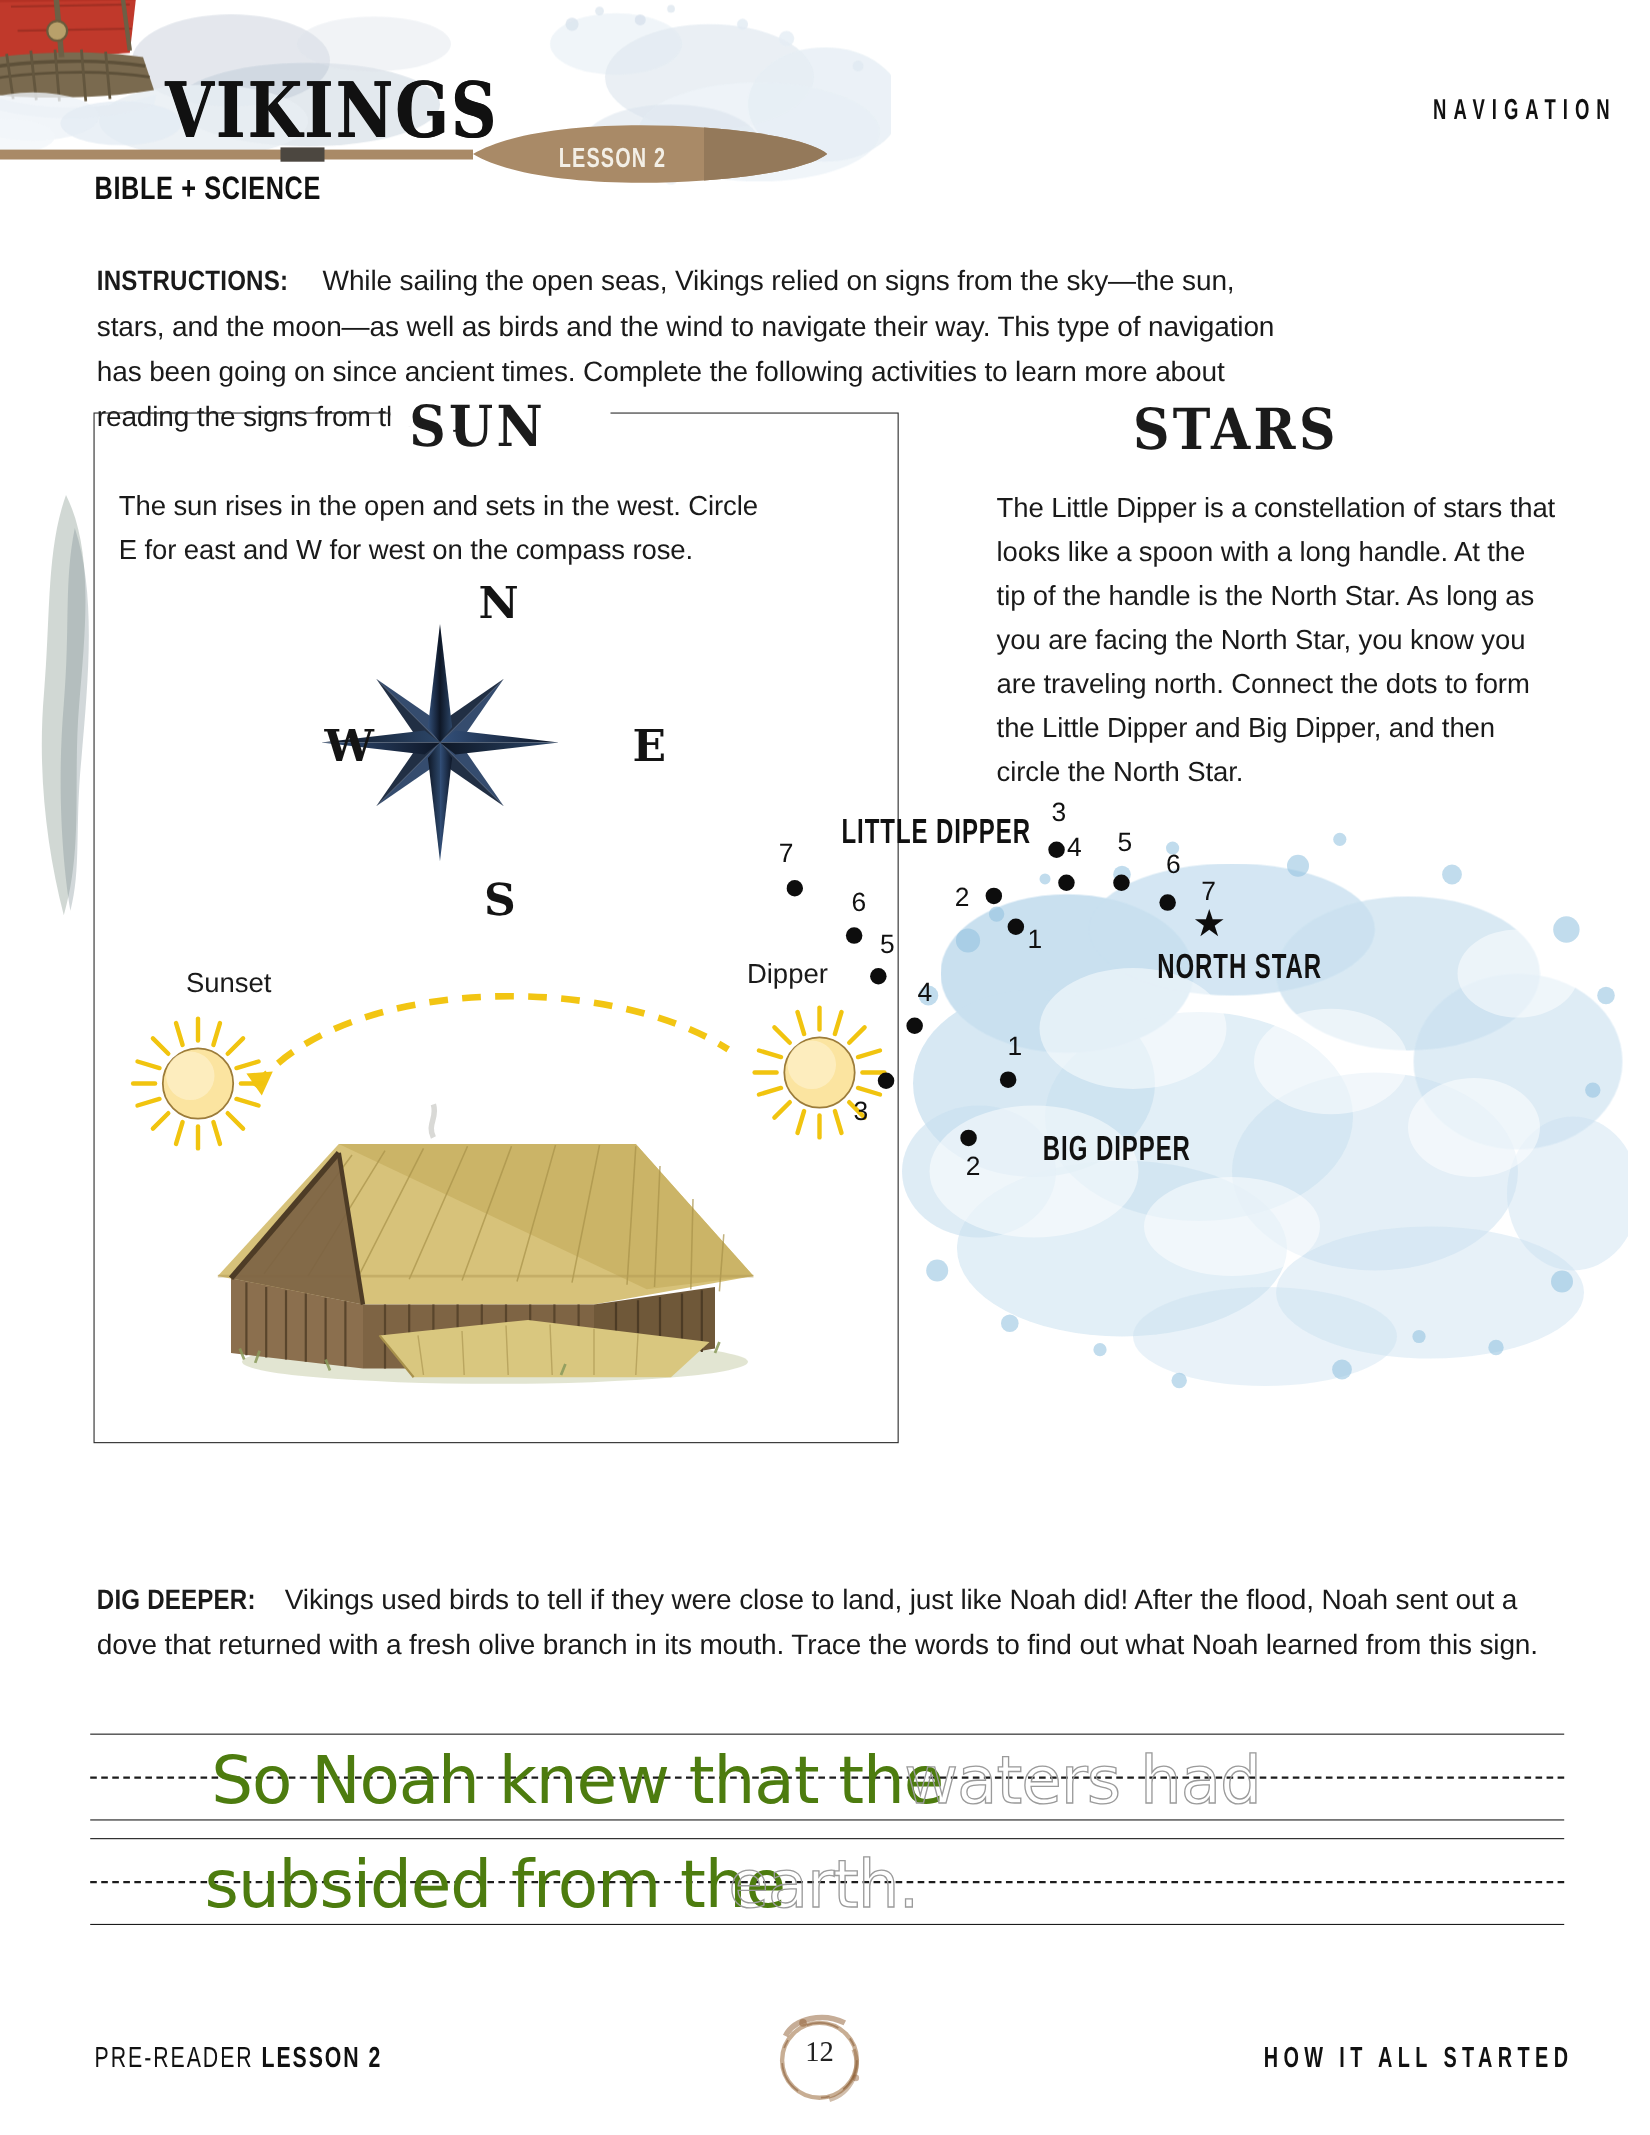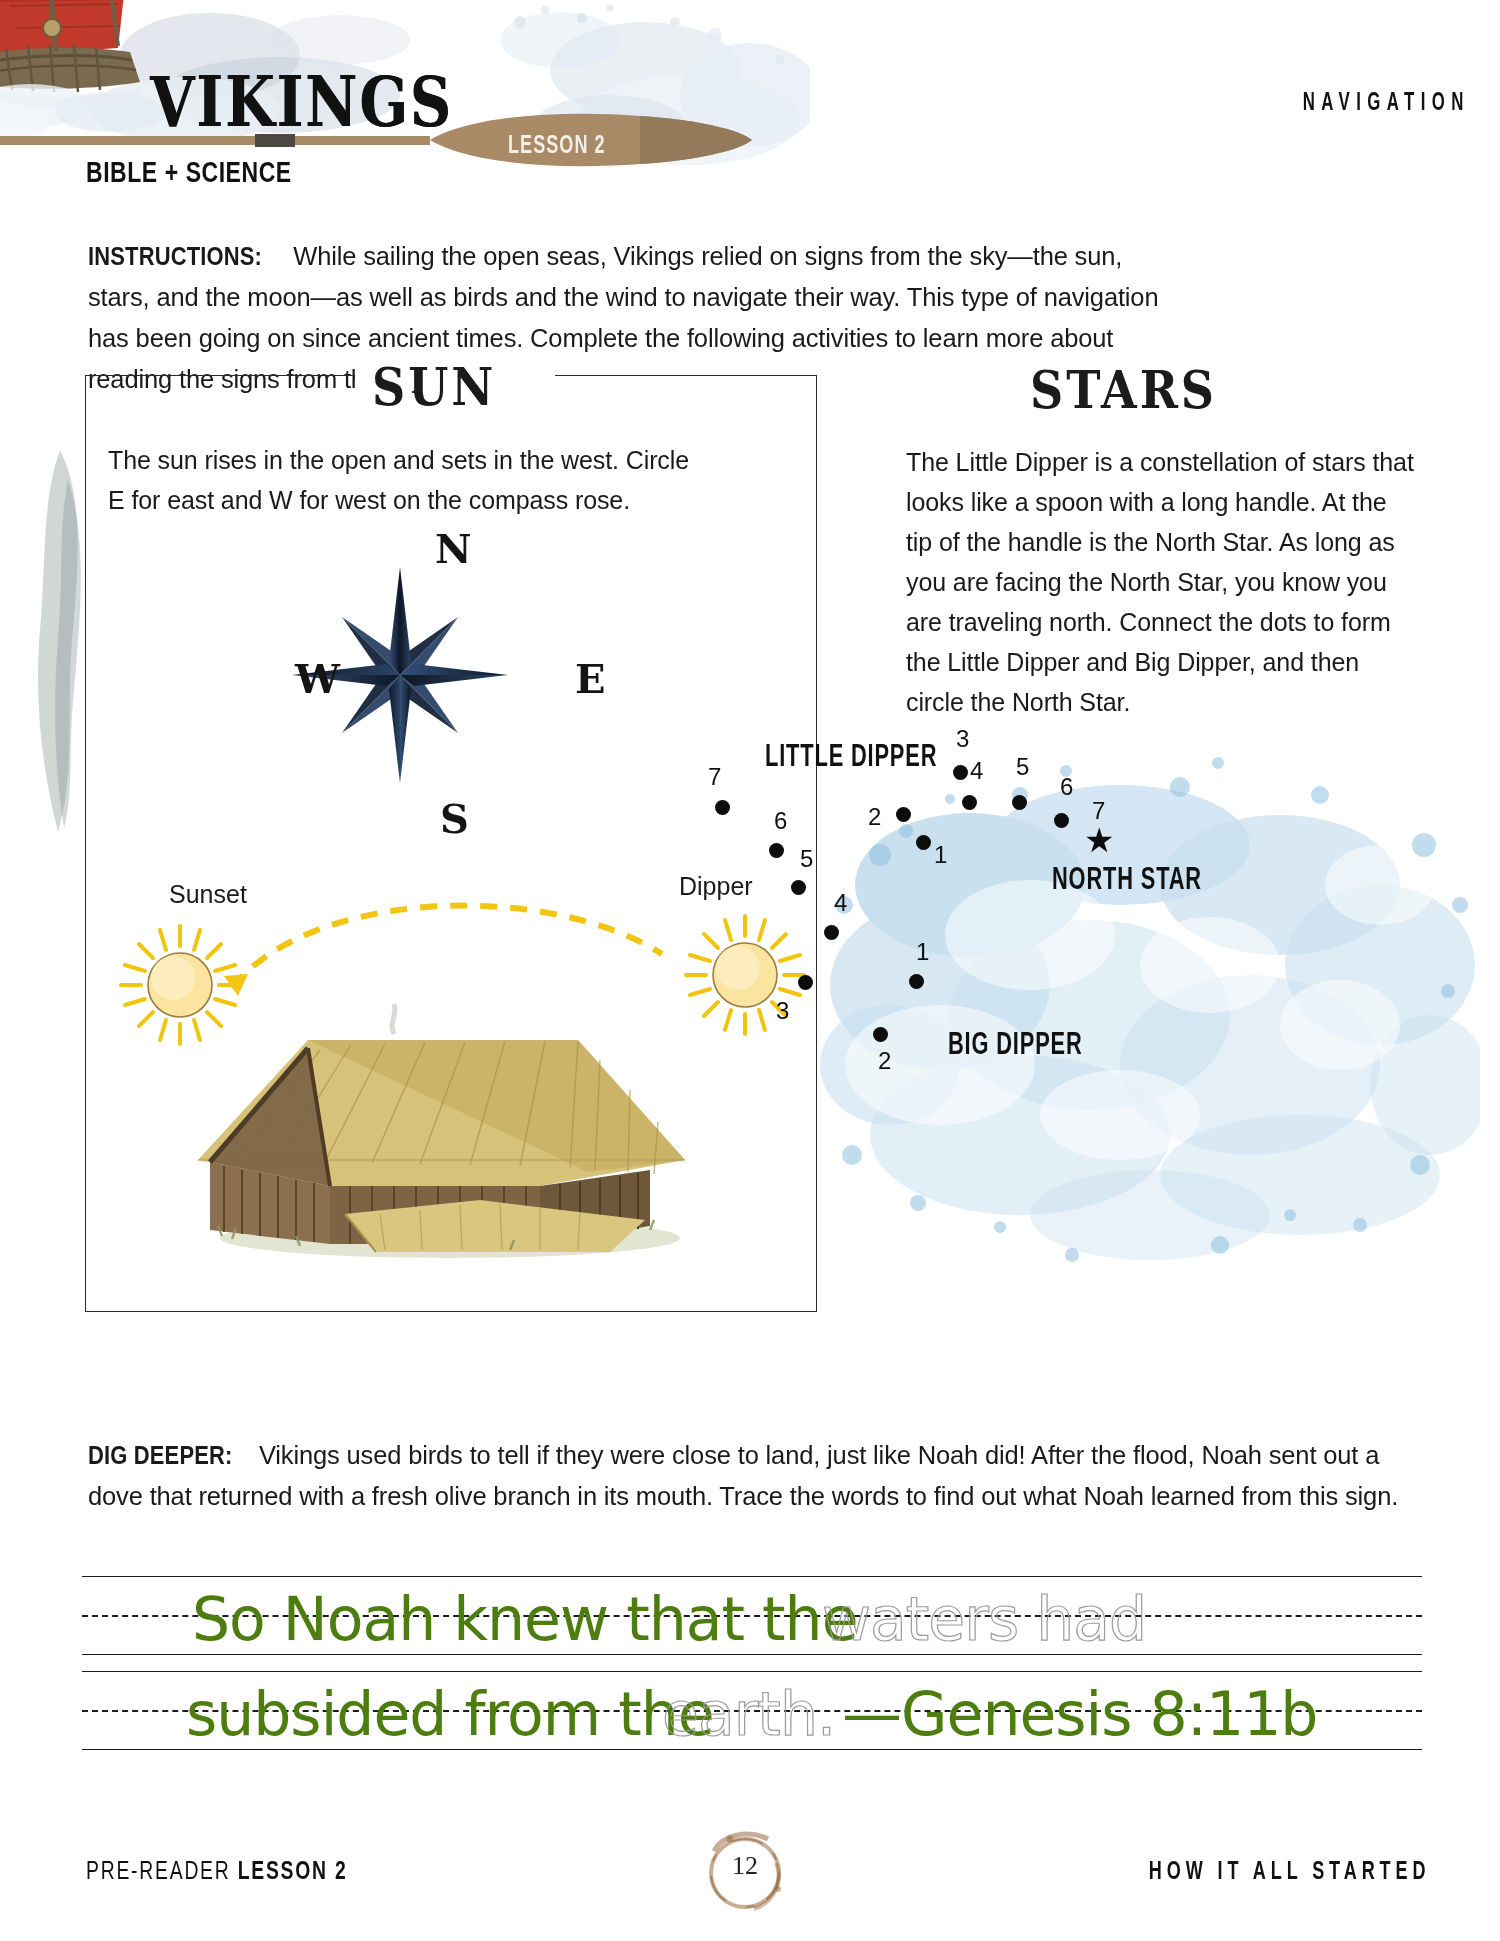--- a/index.html
+++ b/index.html
@@ -490,21 +490,20 @@
       <div class="trace-word" style="left:110px;top:14px;">So Noah knew that the</div>
       <div class="trace-word trace-ghost" style="left:740px;top:14px;">waters had</div>
     </div>
 
     <div class="trace-row">
       <div class="rule-top" style="top:6px;"></div>
       <div class="rule-mid" style="top:45px;"></div>
       <div class="rule-bot" style="top:84px;"></div>
       <div class="trace-word" style="left:104px;top:14px;">subsided from the</div>
       <div class="trace-word trace-ghost" style="left:580px;top:14px;">earth.</div>
-      <div class="trace-word" style="left:760px;top:14px;">—Genesis 8:11b</div>
     </div>
   </div>
 
   <div class="footer-left">
     <span class="thin">PRE-READER</span>
     <b>LESSON 2</b>
   </div>
 
   <div class="pagenum-wrap">
     <svg viewBox="0 0 110 110" width="110" height="110">

